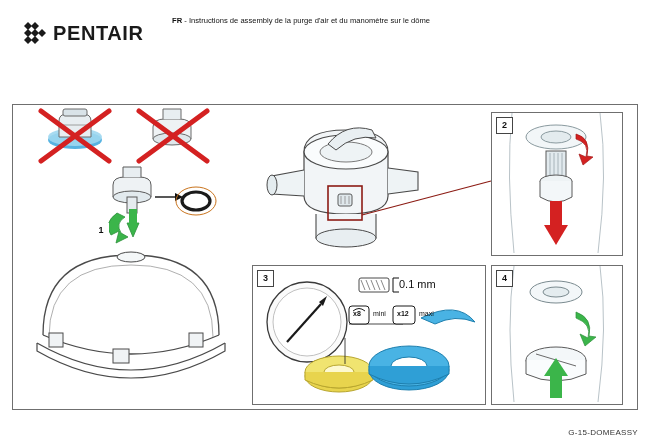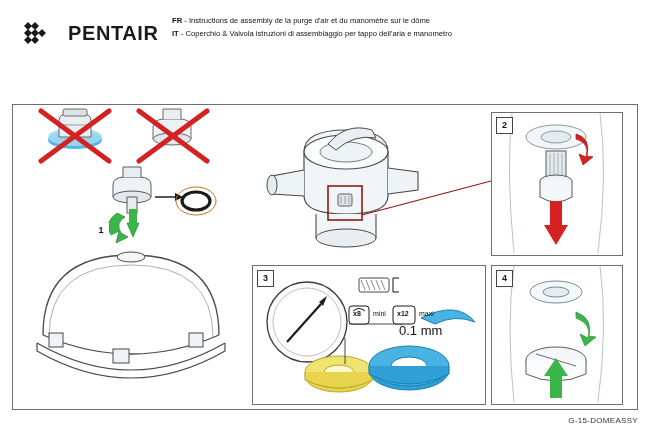--- a/index.html
+++ b/index.html
@@ -22,21 +22,21 @@
     left: 0; top: 0;
     width: 652px;
     height: 100px;
   }
   .brand {
     position: absolute;
     left: 22px;
     top: 20px;
     display: flex;
     align-items: center;
-    gap: 20px;
+    gap: 5px;
   }
   .brand-mark {
     width: 26px;
     height: 26px;
     position: relative;
   }
   .brand-name {
     font-size: 20px;
     font-weight: bold;
     letter-spacing: 0.6px;
@@ -98,21 +98,21 @@
   #panel-3       { left: 239px; top: 160px; width: 234px; height: 140px; }
   #panel-4       { left: 478px; top: 160px; width: 132px; height: 140px; }
   #panel-1       { left: 80px;  top: 118px; width: 16px;  height: 16px; border:none;}
 
   svg { display: block; }
   .svg-abs { position: absolute; left: 0; top: 0; }
 
   .footer-code {
     position: absolute;
     right: 14px;
-    top: 416px;
+    top: 428px;
     font-size: 8px;
     color: #333;
     letter-spacing: 0.3px;
   }
 
   .cap-label {
     position: absolute;
     font-size: 7px;
     color: #111;
   }
@@ -137,24 +137,20 @@
       </svg>
     </span>
     <span class="brand-name">PENTAIR</span>
   </div>
 
   <div class="lang-list">
     <div class="lang-line">
       <span class="lang-code">FR</span>
       <span>- Instructions de assembly de la purge d'air et du manomètre sur le dôme</span>
     </div>
-    <div class="lang-line">
-      <span class="lang-code">IT</span>
-      <span>- Coperchio &amp; Valvola istruzioni di assemblaggio per tappo dell'aria e manometro</span>
-    </div>
   </div>
 </div>
 
 <div class="sheet">
 
   <svg class="svg-abs" width="240" height="304" viewBox="0 0 240 304">
 
     <g>
       <ellipse cx="62" cy="35" rx="27" ry="9" fill="#3aa6dc" opacity="0.85"></ellipse>
       <ellipse cx="62" cy="32" rx="27" ry="9" fill="#9fd7ef" opacity="0.9"></ellipse>
@@ -322,21 +318,21 @@
       <line x1="92" y1="72" x2="92" y2="98" stroke="#1a1a1a" stroke-width="0.8"></line>
       <line x1="96" y1="58" x2="150" y2="58" stroke="#1a1a1a" stroke-width="0.8"></line>
 
       <g>
         <rect x="96" y="40" width="20" height="18" rx="3" fill="#ffffff" stroke="#1a1a1a" stroke-width="1"></rect>
         <path d="M100 45 q6 -5 12 0" fill="none" stroke="#1a1a1a" stroke-width="1"></path>
         <rect x="140" y="40" width="22" height="18" rx="3" fill="#ffffff" stroke="#1a1a1a" stroke-width="1"></rect>
       </g>
     </svg>
 
-    <span class="cap-label" style="left:146px; top:12px; font-size:13px;margin-top:45px;">0.1 mm</span>
+    <span class="cap-label" style="left:146px; top:12px; font-size:11px;">0.1 mm</span>
     <span class="cap-label" style="left:100px; top:44px; font-size:7px; font-weight:bold;">x8</span>
     <span class="cap-label" style="left:120px; top:44px; font-size:7px;">mini</span>
     <span class="cap-label" style="left:144px; top:44px; font-size:7px; font-weight:bold;">x12</span>
     <span class="cap-label" style="left:166px; top:44px; font-size:7px;">maxi</span>
   </div>
 
   <div class="panel" id="panel-4">
     <div class="panel-num">4</div>
     <svg width="130" height="138" viewBox="0 0 130 138">
       <path d="M22 0 Q14 60 22 136" fill="none" stroke="#b9c3c8" stroke-width="1"></path>

